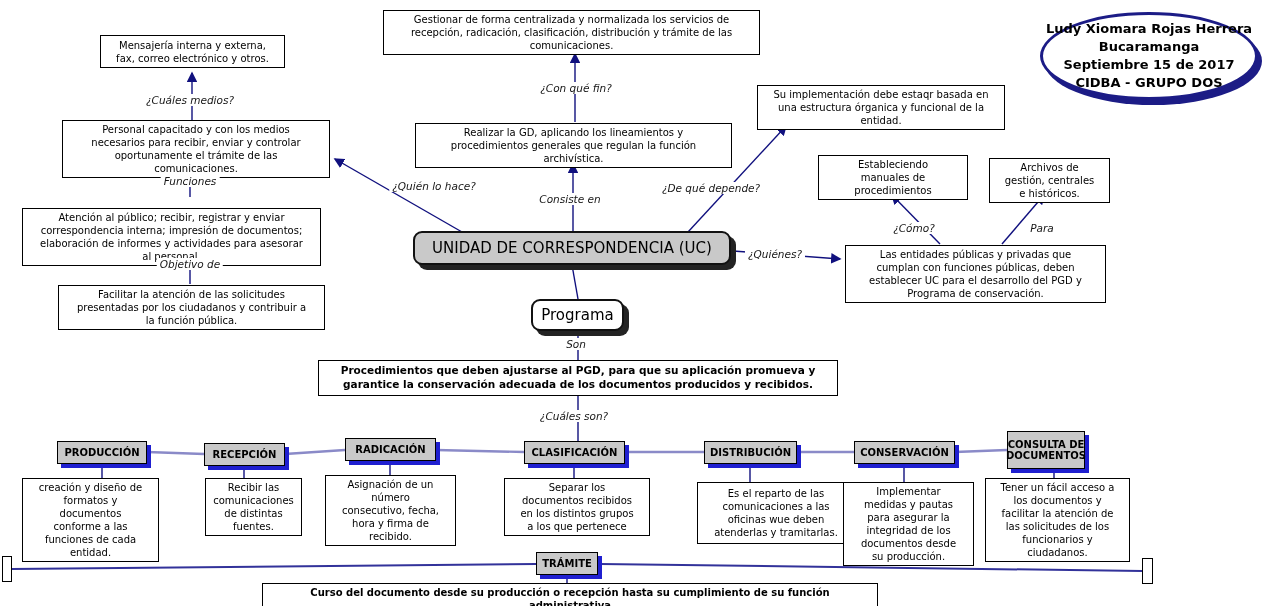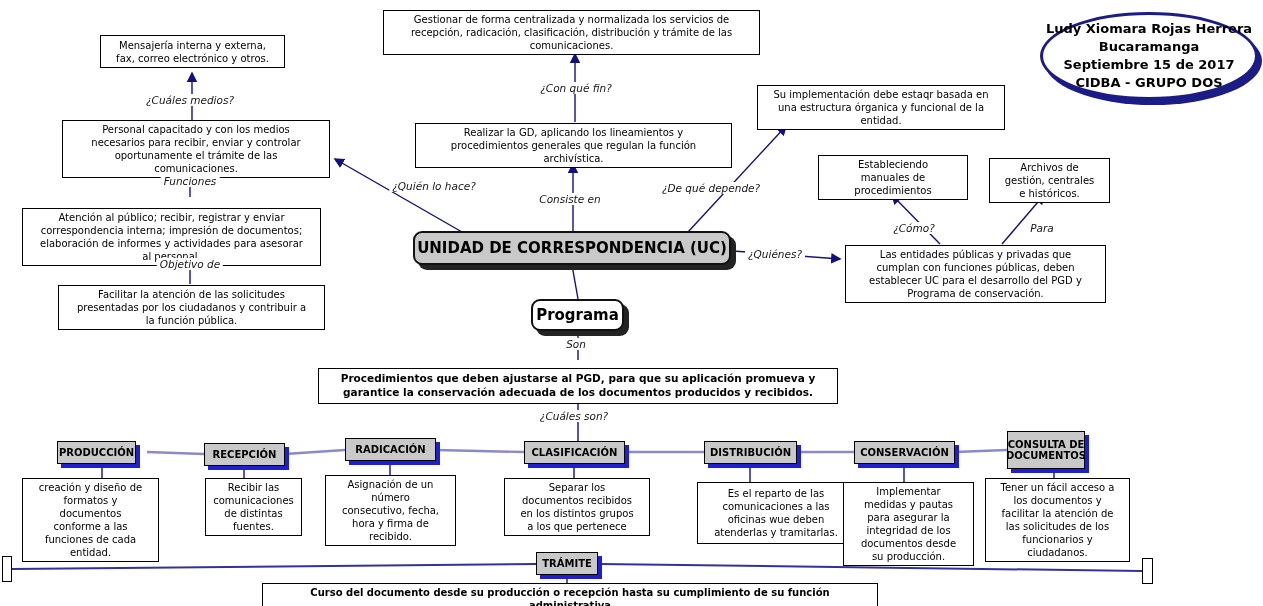--- a/index.html
+++ b/index.html
@@ -22,21 +22,21 @@
   .phead{
     position:absolute;z-index:2;background:#c9c9c9;border:1.5px solid #000;
     box-shadow:4px 4px 0 #1f1fd0;font-weight:bold;font-size:10px;
     display:flex;align-items:center;justify-content:center;text-align:center;
     box-sizing:border-box;line-height:1.15;padding:1px 2px;
   }
   .bignode{
     position:absolute;z-index:2;background:#c9c9c9;border:2px solid #111;
     border-radius:9px;box-shadow:5px 5px 0 #232323;
     display:flex;align-items:center;justify-content:center;
-    font-weight:bold;box-sizing:border-box;
+    font-weight:normal;box-sizing:border-box;
   }
   .whitenode{background:#fff;}
   .oval{
     position:absolute;z-index:2;background:#fff;border:3px solid #1c1c86;
     border-radius:50%;box-shadow:4px 5px 0 #1c1c86;
     display:flex;flex-direction:column;align-items:center;justify-content:center;
     font-weight:bold;font-size:13px;line-height:1.4;text-align:center;
     box-sizing:border-box;
   }
   .endcap{position:absolute;z-index:2;background:#fff;border:1.5px solid #000;box-sizing:border-box;}
@@ -99,41 +99,41 @@
   <div class="cbox" style="left:383px;top:10px;width:377px;min-height:38px;">Gestionar de forma centralizada y normalizada los servicios de recepción, radicación, clasificación, distribución y trámite de las comunicaciones.</div>
   <div class="cbox" style="left:100px;top:35px;width:185px;min-height:33px;">Mensajería interna y externa, fax, correo electrónico y otros.</div>
   <div class="cbox" style="left:62px;top:120px;width:268px;min-height:46px;">Personal capacitado y con los medios necesarios para recibir, enviar y controlar oportunamente el trámite de las comunicaciones.</div>
   <div class="cbox" style="left:22px;top:208px;width:299px;min-height:45px;">Atención al público; recibir, registrar y enviar correspondencia interna; impresión de documentos; elaboración de informes y actividades para asesorar al personal.</div>
   <div class="cbox" style="left:58px;top:285px;width:267px;min-height:33px;">Facilitar la atención de las solicitudes presentadas por los ciudadanos y contribuir a la función pública.</div>
   <div class="cbox" style="left:415px;top:123px;width:317px;min-height:36px;">Realizar la GD, aplicando los lineamientos y procedimientos generales que regulan la función archivística.</div>
   <div class="cbox" style="left:757px;top:85px;width:248px;min-height:36px;">Su implementación debe estaqr basada en una estructura órganica y funcional de la entidad.</div>
   <div class="cbox" style="left:818px;top:155px;width:150px;min-height:36px;">Estableciendo manuales de procedimientos</div>
   <div class="cbox" style="left:989px;top:158px;width:121px;min-height:33px;">Archivos de gestión, centrales e históricos.</div>
   <div class="cbox" style="left:845px;top:245px;width:261px;min-height:46px;">Las entidades públicas y privadas que cumplan con funciones públicas, deben establecer UC para el desarrollo del PGD y Programa de conservación.</div>
-  <div class="cbox bold" style="left:318px;top:368px;width:520px;min-height:36px;font-size:10.5px;">Procedimientos que deben ajustarse al PGD, para que su aplicación promueva y garantice la conservación adecuada de los documentos producidos y recibidos.</div>
+  <div class="cbox bold" style="left:318px;top:360px;width:520px;min-height:36px;font-size:10.5px;">Procedimientos que deben ajustarse al PGD, para que su aplicación promueva y garantice la conservación adecuada de los documentos producidos y recibidos.</div>
   <div class="cbox bold" style="left:262px;top:583px;width:616px;min-height:20px;font-size:10px;">Curso del documento desde su producción o recepción hasta su cumplimiento de su función administrativa</div>
 
   <div class="bignode" style="left:413px;top:231px;width:318px;height:34px;font-size:15px;">UNIDAD DE CORRESPONDENCIA (UC)</div>
   <div class="bignode whitenode" style="left:531px;top:299px;width:93px;height:32px;font-size:15px;">Programa</div>
   <div class="phead" style="left:536px;top:552px;width:62px;height:23px;">TRÁMITE</div>
 
   <div class="lbl" style="left:190px;top:94px;">¿Cuáles medios?</div>
   <div class="lbl" style="left:190px;top:175px;">Funciones</div>
   <div class="lbl" style="left:190px;top:258px;">Objetivo de</div>
   <div class="lbl" style="left:576px;top:82px;">¿Con qué fin?</div>
   <div class="lbl" style="left:434px;top:180px;">¿Quién lo hace?</div>
   <div class="lbl" style="left:570px;top:193px;">Consiste en</div>
   <div class="lbl" style="left:711px;top:182px;">¿De qué depende?</div>
   <div class="lbl" style="left:775px;top:248px;">¿Quiénes?</div>
   <div class="lbl" style="left:914px;top:222px;">¿Cómo?</div>
   <div class="lbl" style="left:1042px;top:222px;">Para</div>
   <div class="lbl" style="left:576px;top:338px;">Son</div>
   <div class="lbl" style="left:574px;top:410px;">¿Cuáles son?</div>
 
-  <div class="phead" style="left:57px;top:441px;width:79px;height:23px;">PRODUCCIÓN</div>
+  <div class="phead" style="left:57px;top:441px;width:90px;height:23px;">PRODUCCIÓN</div>
   <div class="phead" style="left:204px;top:443px;width:81px;height:23px;">RECEPCIÓN</div>
   <div class="phead" style="left:345px;top:438px;width:91px;height:23px;">RADICACIÓN</div>
   <div class="phead" style="left:524px;top:441px;width:101px;height:23px;">CLASIFICACIÓN</div>
   <div class="phead" style="left:704px;top:441px;width:93px;height:23px;">DISTRIBUCIÓN</div>
   <div class="phead" style="left:854px;top:441px;width:101px;height:23px;">CONSERVACIÓN</div>
   <div class="phead" style="left:1007px;top:431px;width:78px;height:38px;">CONSULTA DE DOCUMENTOS</div>
 
   <div class="cbox" style="left:22px;top:478px;width:137px;min-height:62px;">creación y diseño de formatos y documentos conforme a las funciones de cada entidad.</div>
   <div class="cbox" style="left:205px;top:478px;width:97px;min-height:45px;">Recibir las comunicaciones de distintas fuentes.</div>
   <div class="cbox" style="left:325px;top:475px;width:131px;min-height:46px;">Asignación de un número consecutivo, fecha, hora y firma de recibido.</div>

